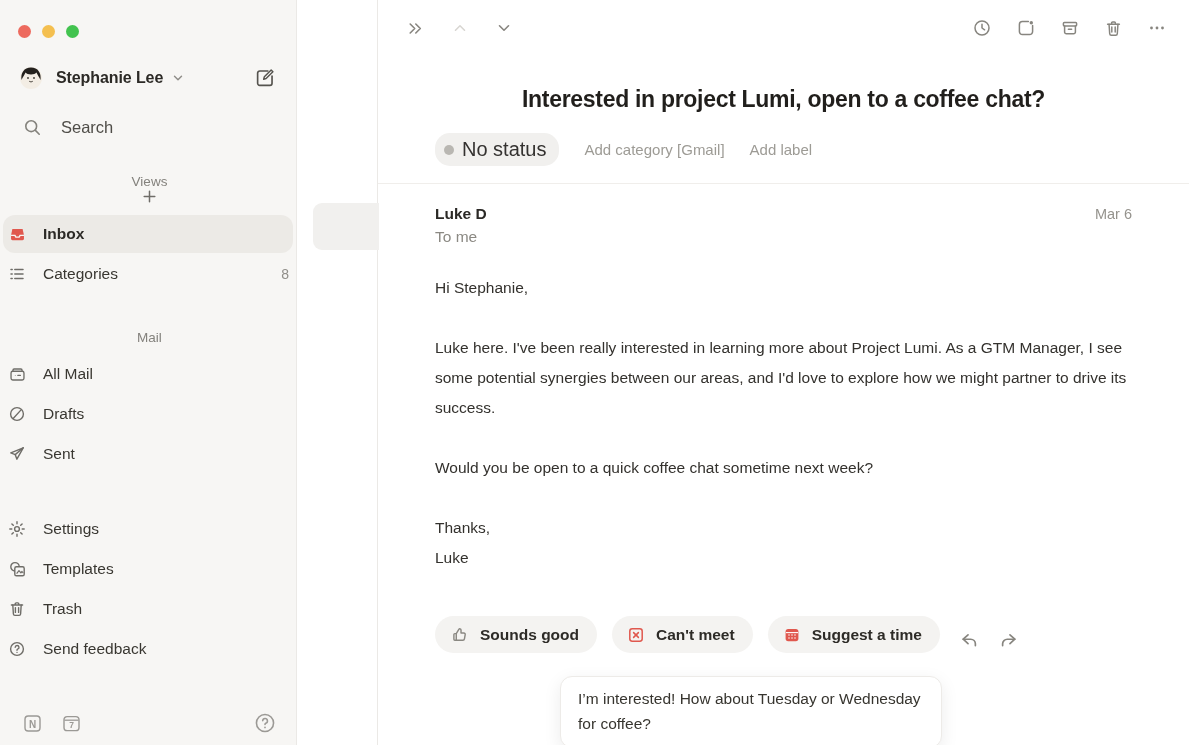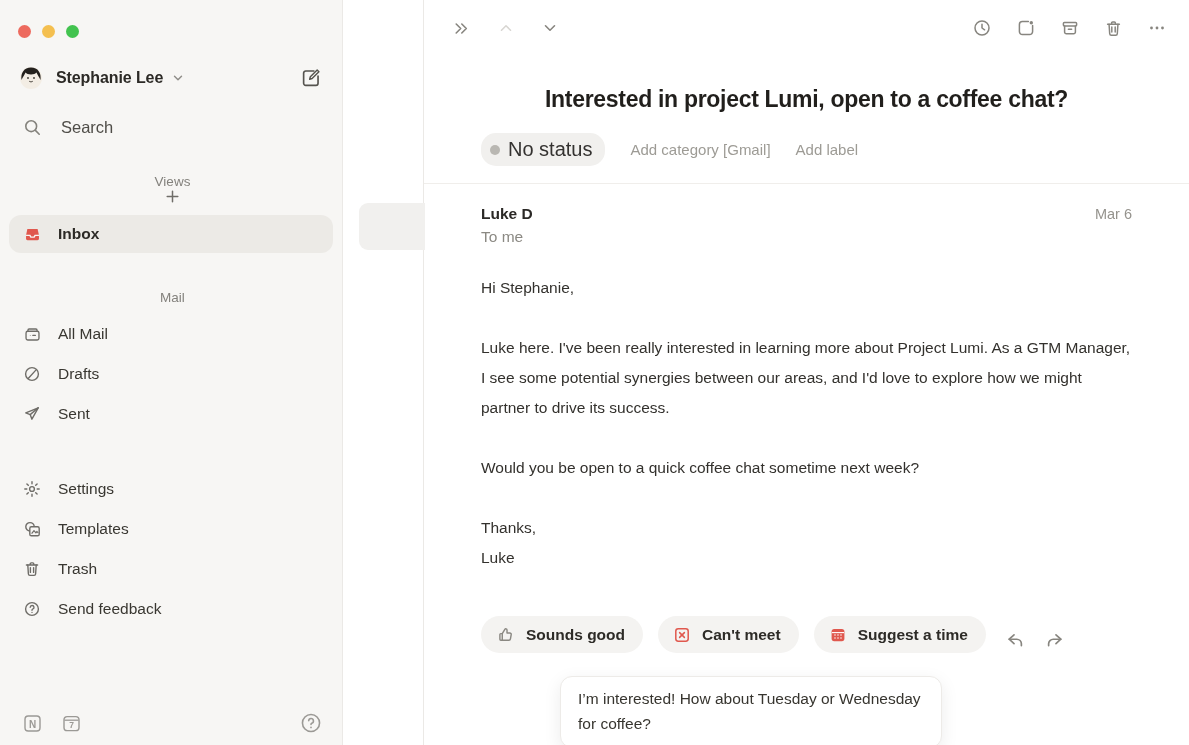--- a/index.html
+++ b/index.html
@@ -1,41 +1,41 @@
 <!DOCTYPE html>
 <html><head>
 <meta charset="utf-8">
 <style>
   * { margin:0; padding:0; box-sizing:border-box; }
   html,body { width:1189px; height:745px; overflow:hidden; }
   body { font-family:"Liberation Sans","DejaVu Sans",sans-serif; background:#fff; color:#32302c; }
   .app { position:relative; width:1189px; height:745px; display:flex; background:#fff; }
 
   
-  .sidebar { width:343px; flex:none; background:#f7f6f4; border-right:1px solid #ebe9e6; display:flex; flex-direction:column; }
+  .sidebar { width:297px; flex:none; background:#f7f6f4; border-right:1px solid #ebe9e6; display:flex; flex-direction:column; }
   .traffic { display:flex; gap:11px; padding:25px 0 0 18px; }
   .traffic span { width:13px; height:13px; border-radius:50%; }
   .t-red { background:#ed6a5e; } .t-yellow { background:#f4bf4f; } .t-green { background:#42c34f; }
 
   .user-row { display:flex; align-items:center; margin:27px 20px 0 18px; }
   .avatar { width:26px; height:26px; flex:none; }
   .user-name { font-size:16px; font-weight:700; color:#2c2a26; margin-left:12px; letter-spacing:-0.1px; }
   .user-chevron { margin-left:9px; color:#8f8d88; display:flex; }
   .spacer { flex:1; }
   .icon-btn { background:none; border:none; cursor:pointer; color:#55534e; display:flex; align-items:center; justify-content:center; padding:0; }
 
   .search-row { display:flex; align-items:center; gap:19px; margin:27px 18px 0 23px; color:#54524d; cursor:pointer; }
   .search-row .label { font-size:16.5px; color:#4f4d48; }
   .search-row svg { color:#84827c; }
 
   .section-head { display:flex; align-items:center; margin:37px 20px 0 23px;flex-direction:column; }
   .section-head .label { font-size:13.5px; color:#84827d; }
   .sb-plus { color:#6f6d68; }
 
-  .sb-item { display:flex; align-items:center; height:38px; margin:0 9px; padding:0 13px; border-radius:12px; cursor:pointer; }
+  .sb-item { display:flex; align-items:center; height:38px; margin:0 3px; padding:0 4px; border-radius:12px; cursor:pointer; }
   .sb-item .ic { width:20px; display:flex; justify-content:center; color:#6f6d68; flex:none; }
   .sb-item .label { font-size:15.5px; color:#393731; margin-left:16px; }
   .sb-item.selected { background:#eceae6; }
   .sb-item.selected .label { font-weight:600; color:#2c2a26; }
   .sb-item .badge { margin-left:auto; font-size:14px; color:#908e89; }
   .views-items { margin-top:11px; } .views-items .sb-item + .sb-item { margin-top:2px; }
   .mail-items { margin-top:9px; } .mail-items .sb-item { height:40px; }
   .other-items { margin-top:35px; } .other-items .sb-item { height:40px; }
 
   .sb-footer { display:flex; align-items:center; margin:0 20px 11px 22px; color:#9b9995; }
@@ -142,20 +142,31 @@
     <div class="views-items">
       <div class="sb-item selected">
         <span class="ic">
           <svg width="19" height="19" viewBox="0 0 20 20">
             <path d="M4.6 4.3 h10.8 l1.4 6.6 v3.6 a1.5 1.5 0 0 1 -1.5 1.5 H4.7 a1.5 1.5 0 0 1 -1.5 -1.5 v-3.6 z" fill="#e0584e"></path>
             <path d="M3.2 10.9 h4.1 l1 1.9 h3.4 l1 -1.9 h4.1" stroke="#f7f6f4" stroke-width="1.5" fill="none"></path>
           </svg>
         </span>
         <span class="label">Inbox</span>
       </div>
+      <div class="sb-item">
+        <span class="ic">
+          <svg width="18" height="18" viewBox="0 0 18 18">
+              <g stroke="currentColor" stroke-width="1.5" stroke-linecap="round">
+                <path d="M3 4.6 h1.2 M6.8 4.6 H15 M3 9 h1.2 M6.8 9 H15 M3 13.4 h1.2 M6.8 13.4 H15"></path>
+              </g>
+            </svg>
+        </span>
+        <span class="label">Categories</span>
+        <span class="badge">8</span>
+      </div>
     </div>
 
     <div class="section-head">
       <span class="label">Mail</span>
     </div>
 
     <div class="mail-items">
       <div class="sb-item">
         <span class="ic">
           <svg width="19" height="19" viewBox="0 0 20 20" fill="none" stroke="currentColor" stroke-width="1.4">

